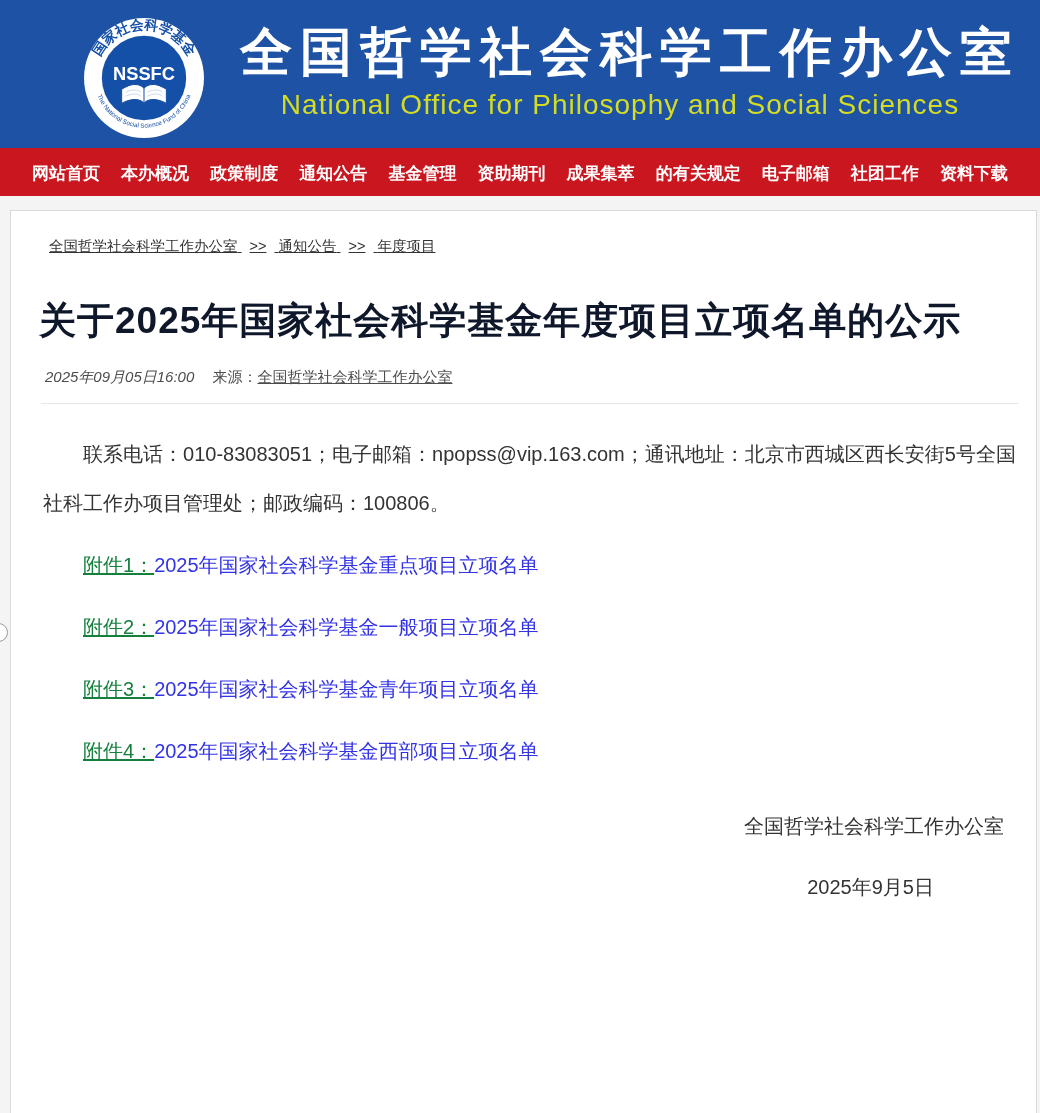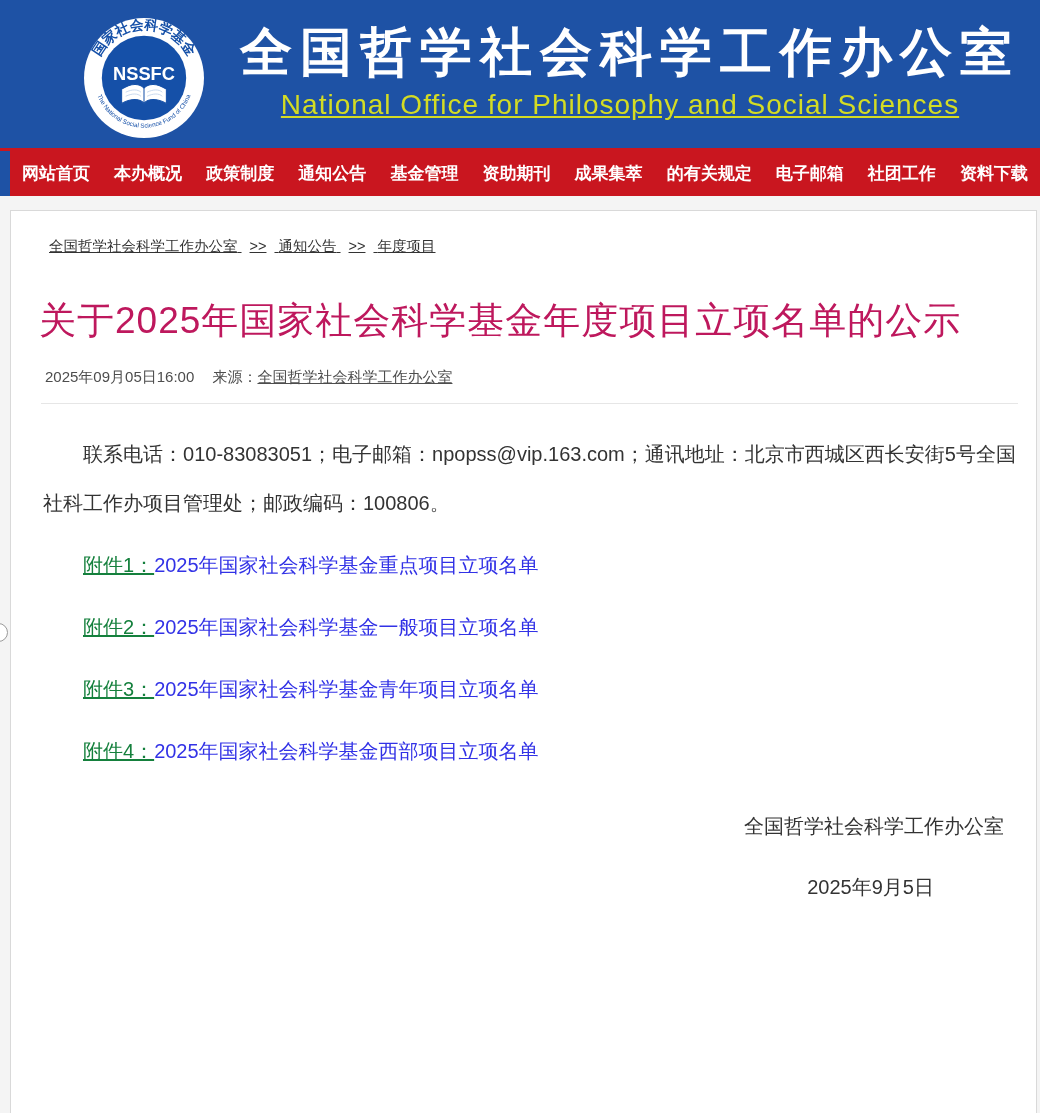--- a/index.html
+++ b/index.html
@@ -22,32 +22,32 @@
   }
   .logo-wrap svg{ width:122px; height:122px; display:block; }
   .head-titles{ position:absolute; left:240px; top:22px; width:760px; }
   .head-title-cn{
     color:#ffffff; font-size:52px; font-weight:bold; letter-spacing:8px;
     font-family:"Liberation Serif","DejaVu Serif",serif;
     white-space:nowrap; line-height:62px;
   }
   .head-title-en{
     color:var(--subtitle_yellow,#d4dc23); font-size:28px; letter-spacing:1px;
-    margin-top:4px; text-align:center; white-space:nowrap; line-height:34px;text-decoration:underline;
+    margin-top:4px; text-align:center; white-space:nowrap; line-height:34px;
   }
 
   
   .nav-zone{ background:var(--header_bg,#1e52a5); }
   .nav-topline{ height:3px; background:var(--nav_bg,#c9161f); }
   .nav-bar{
-    margin-left:10px; height:45px;
+    height:45px;
     background:var(--nav_bg,#c9161f);
     display:flex; align-items:center;
     justify-content:space-between;
-    padding:0 12px;
+    padding:0 32px;
   }
   .nav-item{
     color:#ffffff; font-size:17px; font-weight:bold;
     text-decoration:none; white-space:nowrap; cursor:pointer;
   }
 
   
   .content-area{ padding:14px 3px 0 10px; }
   .content-box{
     background:#ffffff;
@@ -57,27 +57,27 @@
   }
   .breadcrumb{
     padding-top:26px; margin-left:16px;
     font-size:14.5px; color:#333333;text-decoration:underline;
   }
   .breadcrumb .seg{ color:#333333; text-decoration:none; cursor:pointer; }
   .breadcrumb .sep{ margin:0 8px; color:#333333; }
 
   .article-title{
     margin:42px 0 0 6px;
-    font-size:37px; line-height:46px; font-weight:normal;
-    color:#be185d; letter-spacing:1px; white-space:nowrap;
+    font-size:37px; line-height:46px; font-weight:bold;
+    color:#0f172a; letter-spacing:1px; white-space:nowrap;
   }
   .article-meta{
     margin:24px 0 0 12px; font-size:15px; color:#4d4d4d;
   }
-  .article-meta .meta-date{ margin-right:14px; }
+  .article-meta .meta-date{ margin-right:14px;font-style:italic; }
   .article-meta .meta-source-link{ color:#4d4d4d; text-decoration:underline; cursor:pointer; }
   .divider{ margin:16px 0 0 8px; border-top:1px solid #e6e6e6; }
 
   .article-body{
     margin-top:26px; padding-left:10px; padding-right:2px;
     font-size:20px; line-height:49px; color:#333333;
     text-align:justify;
   }
   .para{ text-indent:2em; margin-top:12px; }
   .attachment{ text-indent:2em; margin-top:13px; white-space:nowrap; }

